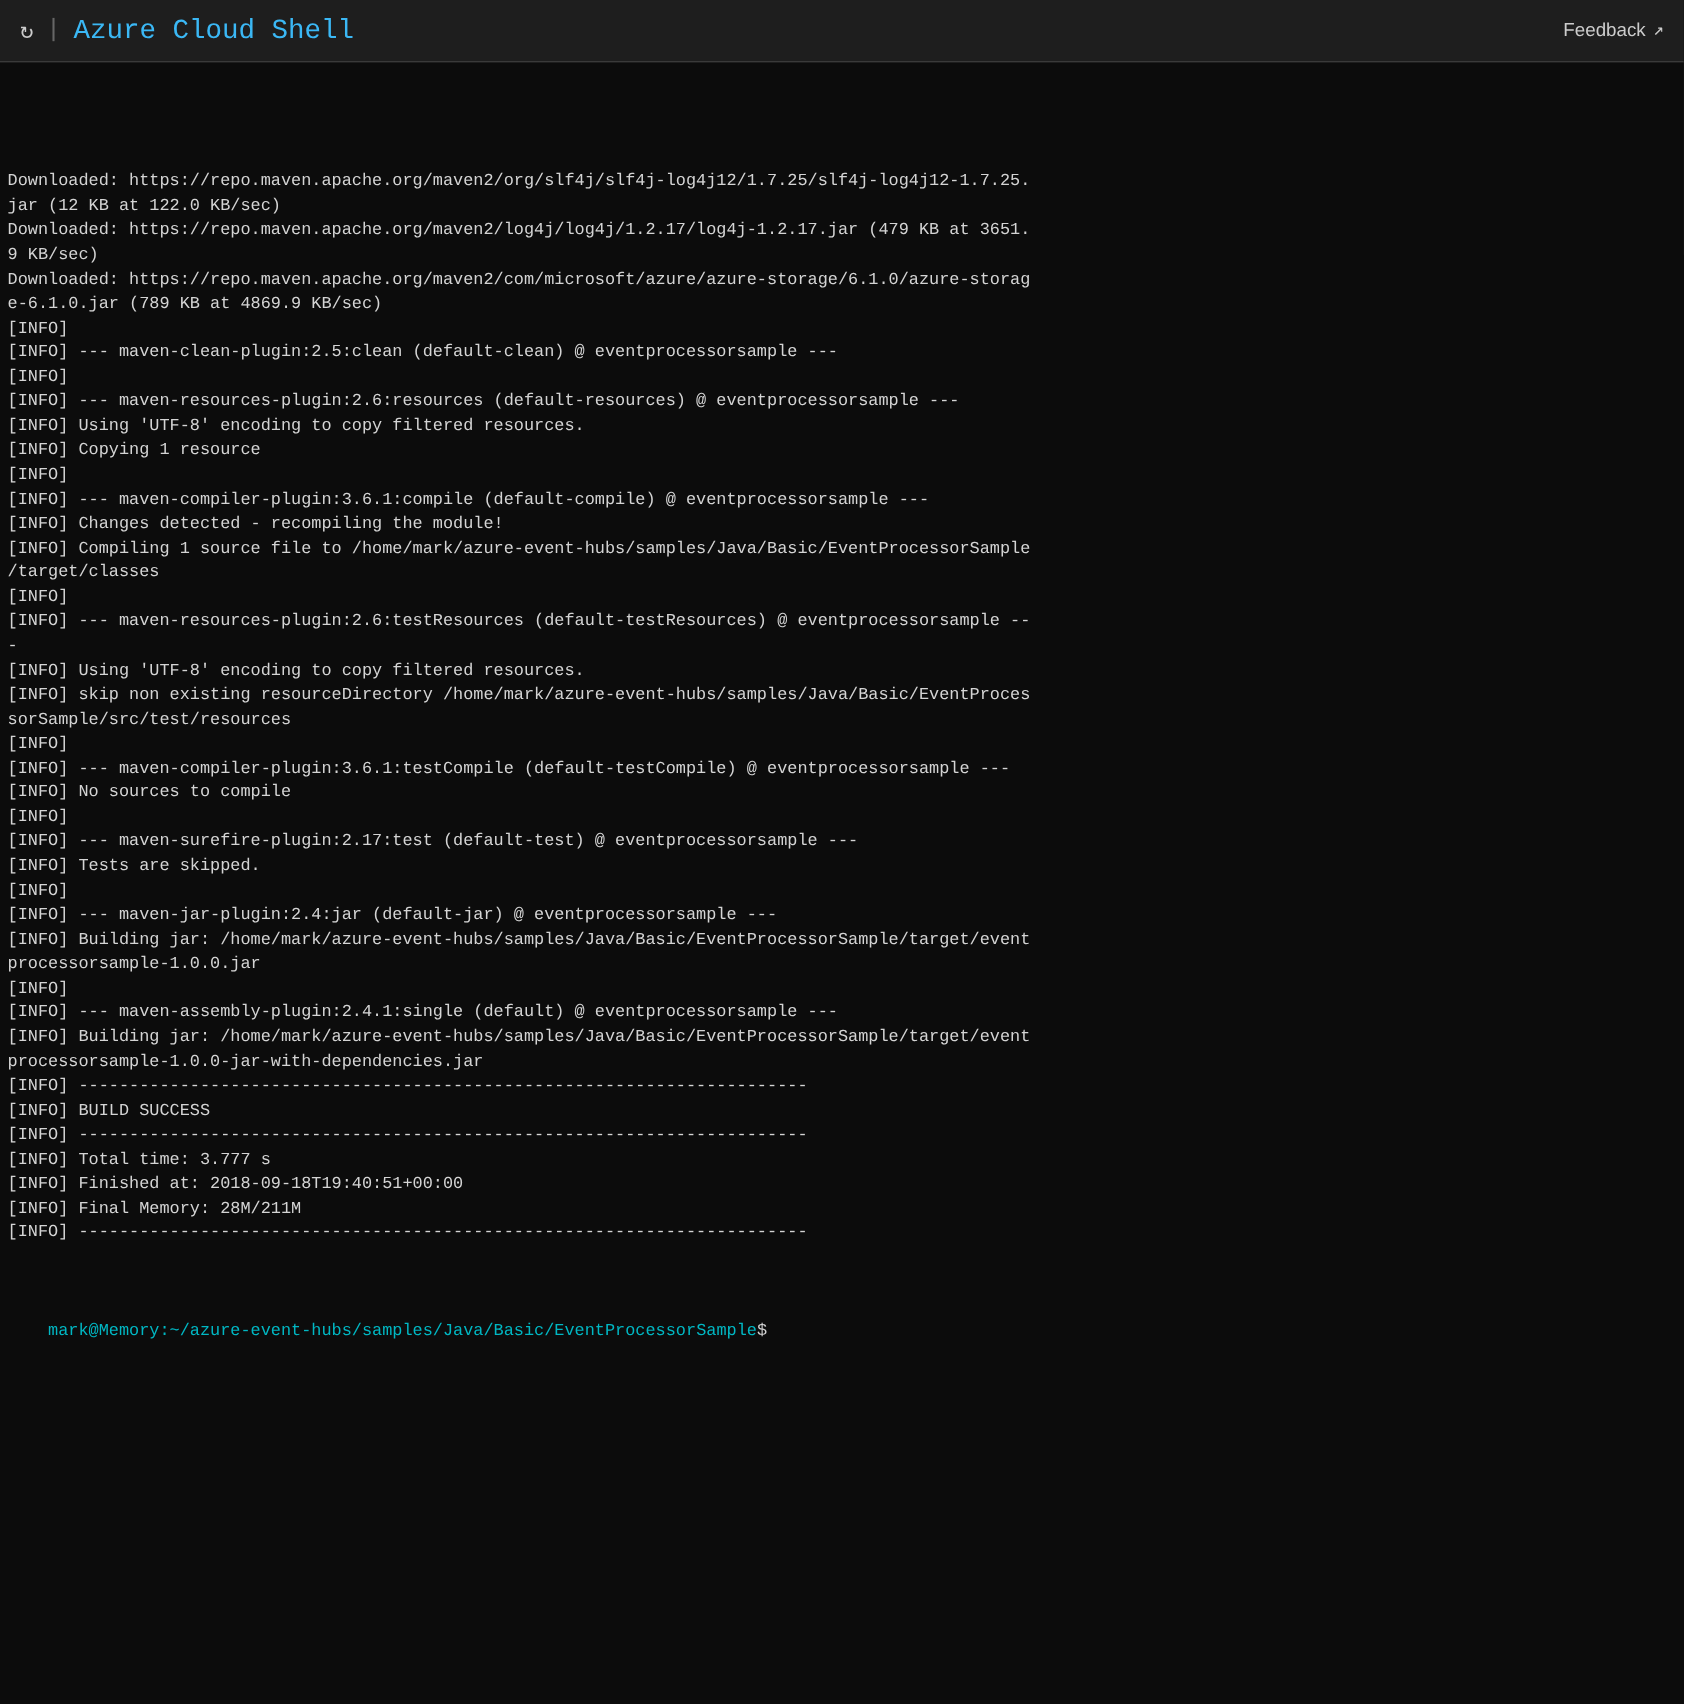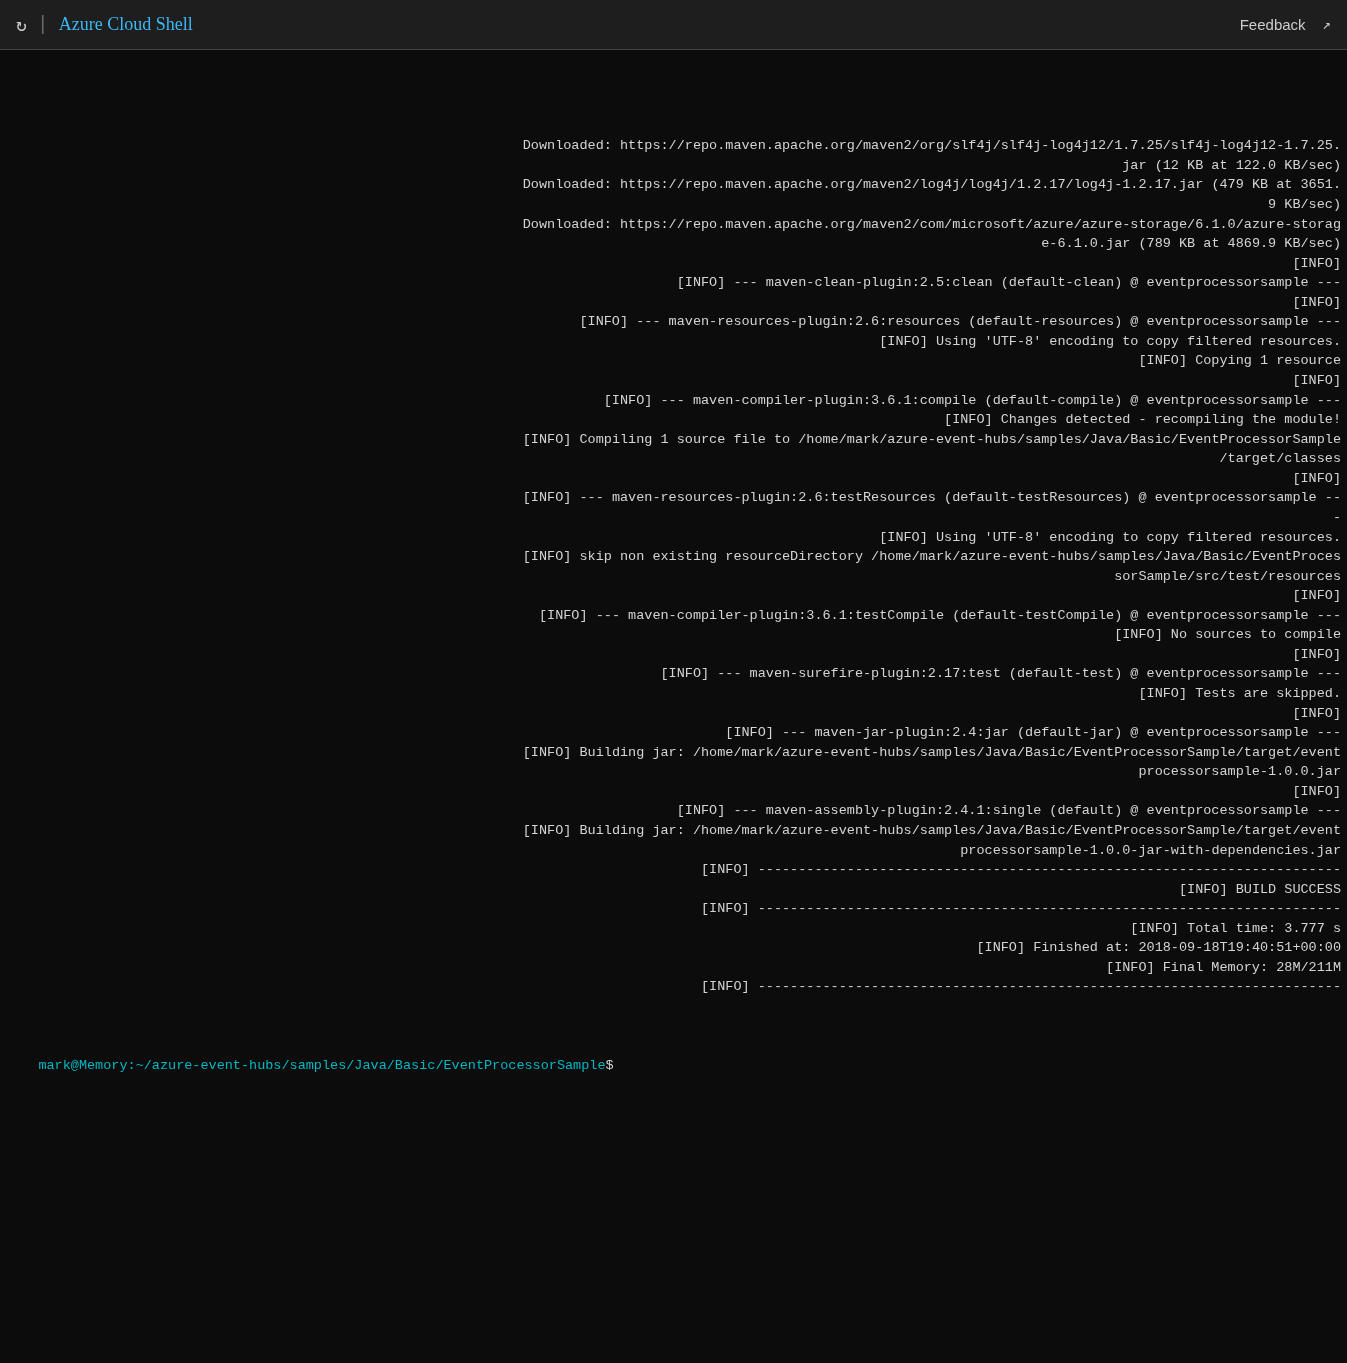--- a/index.html
+++ b/index.html
@@ -41,29 +41,29 @@
       cursor: pointer;
     }
 
     .divider {
       color: #666;
       font-size: 20px;
     }
 
     .app-title {
       color: #3bb8f5;
-      font-size: 18px;
+      font-size: 22px;
       font-weight: 500;
-      font-family: Liberation Serif, serif;
+      font-family: Liberation Mono, monospace;
     }
 
     .titlebar-right {
       display: flex;
       align-items: center;
-      gap: 17px;
+      gap: 6px;
       cursor: pointer;
     }
 
     .feedback-label {
       color: #ccc;
       font-size: 15px;
       font-family: 'Segoe UI', Arial, sans-serif;
     }
 
     .external-link-icon {
@@ -79,21 +79,20 @@
       padding: 8px 6px;
       flex: 1;
       overflow-y: auto;
       overflow-x: hidden;
       white-space: pre-wrap;
       word-break: break-all;
     }
 
     .terminal-content {
       font-family: 'Courier New', Courier, monospace;
-      text-align: right;
     }
 
     .line {
       display: block;
       min-height: 1.45em;
     }
 
     .prompt {
       color: #00b7c3;
     }

